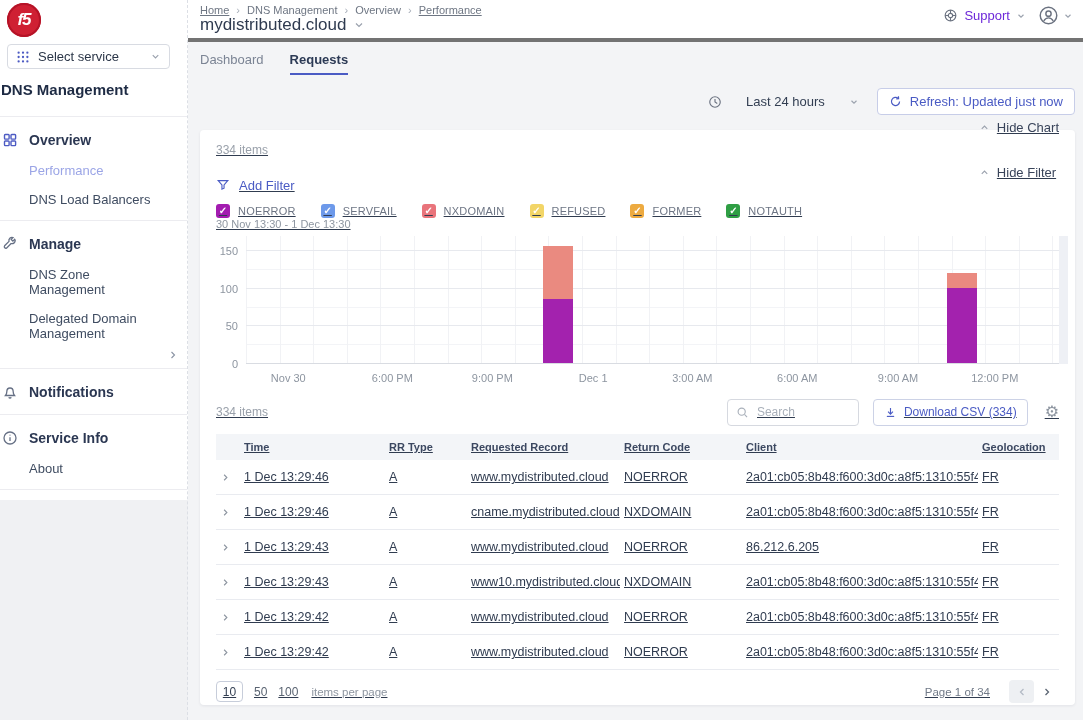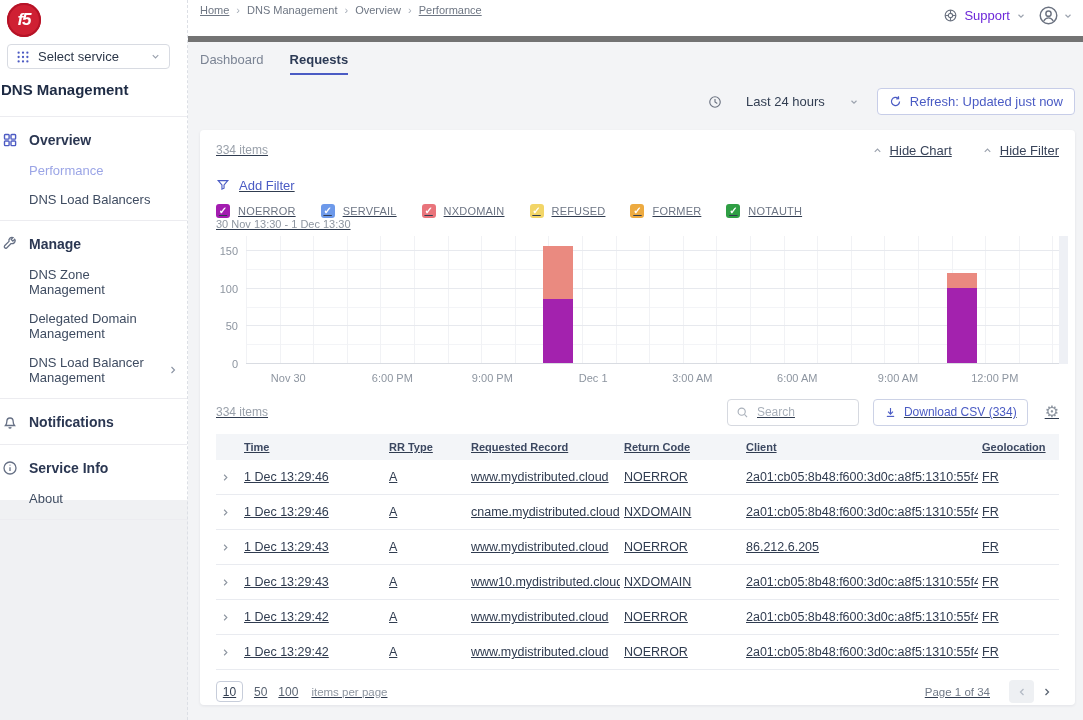--- a/index.html
+++ b/index.html
@@ -40,21 +40,21 @@
   .sicon.ind { color:#4d5bc3; }
   .side-item {
     position:relative; padding:7px 24px 7px 29px; font-size:13px; color:#3f4c61;
     line-height:15px; cursor:pointer;
   }
   .side-item.active { color:#9ba5e6; }
   .side-item .subchev { position:absolute; right:8px; top:50%; margin-top:-6px; color:#8a93a3; }
 
   
   .content { position:absolute; left:188px; top:0; width:895px; height:720px; }
-  .content-topbar { position:absolute; top:0; left:0; right:0; height:42px; background:#fff; border-bottom:6px solid #737373;text-align:right; }
+  .content-topbar { position:absolute; top:0; left:0; right:0; height:42px; background:#fff; border-bottom:4px solid #737373;text-align:right; }
   .breadcrumb { position:absolute; top:4px; left:12px; display:flex; align-items:center; gap:7px; font-size:11px; color:#6e7683; }
   .crumb { cursor:pointer; }
   .crumb.u { text-decoration:underline; }
   .crumb-sep { color:#a6adb8; font-size:11px; }
   .page-title-row { position:absolute; top:15px; left:12px; display:flex; align-items:center; gap:7px; cursor:pointer; }
   .page-title { font-size:17px; color:#2f3b50; }
   .topbar-right { position:absolute; top:5px; right:10px; display:flex; align-items:center; gap:12px; }
   .support { display:flex; align-items:center; gap:6px; cursor:pointer; font-size:13px; color:#6d28d9; }
   .avatar-group { display:flex; align-items:center; gap:4px; cursor:pointer; }
   .muted-ic { color:#6b7280; }
@@ -74,21 +74,21 @@
 
   
   .card {
     position:absolute; top:130px; left:12px; right:8px; bottom:15px;
     background:#fff; border-radius:4px; box-shadow:0 1px 3px rgba(20,30,60,.08);
     padding:11px 16px 6px;
     text-decoration:underline;
   }
   .row1 { display:flex; justify-content:space-between; align-items:center; height:18px; }
   .muted-count { font-size:12px; color:#99a0aa; }
-  .hide-links { display:flex; gap:30px; }
+  .hide-links { display:flex; gap:30px;flex-direction:column; }
   .hide-link { display:flex; align-items:center; gap:7px; font-size:13px; color:#39445a; cursor:pointer; }
   .addfilter-row { margin-top:16px; display:flex; align-items:center; gap:9px; color:#4a5bc4; font-size:13px; height:20px; cursor:pointer; }
   .legend-row { margin-top:9px; display:flex; gap:25px; align-items:center; }
   .legend-item { display:flex; align-items:center; gap:8px; cursor:pointer; }
   .legend-check {
     width:14px; height:14px; border-radius:3px; color:#fff; font-size:10px; line-height:14px;
     text-align:center; font-weight:bold;
   }
   .legend-label { font-size:11px; color:#6d7584; letter-spacing:.2px; }
   .date-range { font-size:11px; color:#8d95a0; }
@@ -198,21 +198,20 @@
       <span class="sicon">
         <svg viewBox="0 0 16 16" width="16" height="16" fill="none" stroke="currentColor" stroke-width="1.3">
           <path d="M13.2 4.6a3.1 3.1 0 0 1-4.1 2.9l-4.4 4.4a1.5 1.5 0 0 1-2.1-2.1l4.4-4.4A3.1 3.1 0 0 1 11 1.6L9.2 3.4l1.7 1.7 1.8-1.8c.3.4.5.8.5 1.3z"></path>
         </svg>
       </span>
       <span>Manage</span>
     </div>
     <div class="side-item">DNS Zone Management</div>
     <div class="side-item">Delegated Domain Management</div>
     <div class="side-item">
-      <span>DNS Load Balancer Management</span>
       <span class="subchev">
         <svg viewBox="0 0 16 16" width="12" height="12" fill="none" stroke="currentColor" stroke-width="1.5">
             <polyline points="6,4 10,8 6,12"></polyline>
           </svg>
       </span>
     </div>
 
     <div class="side-div"></div>
 
     <div class="side-sec-head">
@@ -247,20 +246,28 @@
 
   <div class="content-topbar">
     <div class="breadcrumb">
       <span class="crumb u">Home</span>
       <span class="crumb-sep">›</span>
       <span class="crumb">DNS Management</span>
       <span class="crumb-sep">›</span>
       <span class="crumb">Overview</span>
       <span class="crumb-sep">›</span>
       <span class="crumb u">Performance</span>
+    </div>
+    <div class="page-title-row">
+      <span class="page-title">mydistributed.cloud</span>
+      <span class="chev">
+        <svg viewBox="0 0 16 16" width="12" height="12" fill="none" stroke="currentColor" stroke-width="1.6">
+            <polyline points="4,6 8,10 12,6"></polyline>
+          </svg>
+      </span>
     </div>
     <div class="topbar-right">
       <div class="support">
         <span class="muted-ic">
           <svg viewBox="0 0 16 16" width="15" height="15" fill="none" stroke="currentColor" stroke-width="1.2">
             <circle cx="8" cy="8" r="5.7"></circle>
               <circle cx="8" cy="8" r="2.3"></circle>
             <line x1="8" y1="2.3" x2="8" y2="5.7"></line>
               <line x1="8" y1="10.3" x2="8" y2="13.7"></line>
             <line x1="2.3" y1="8" x2="5.7" y2="8"></line>

